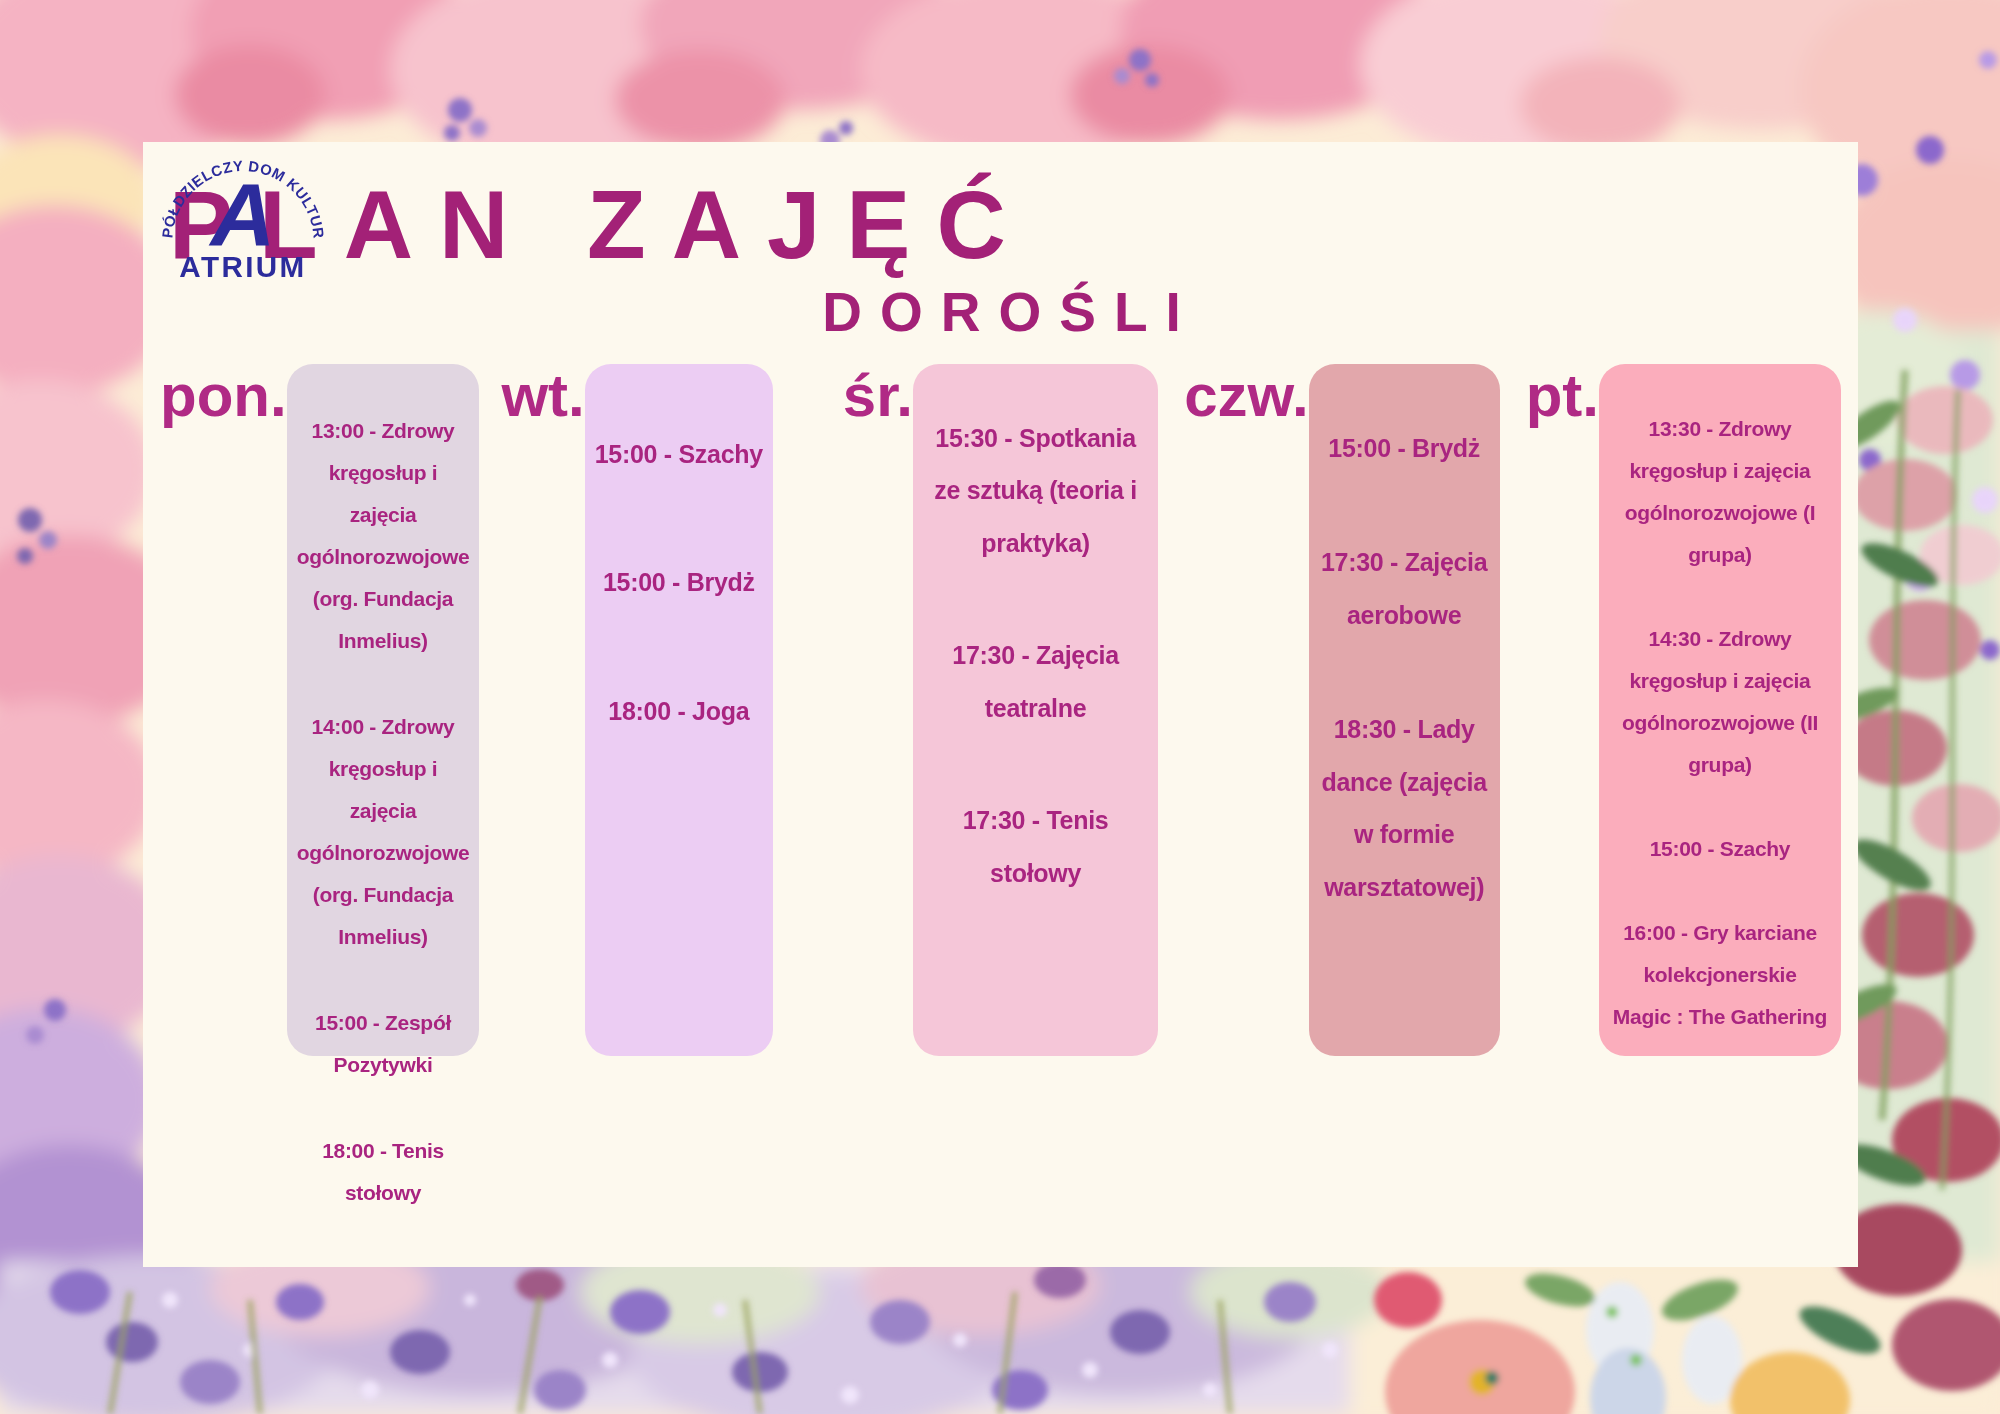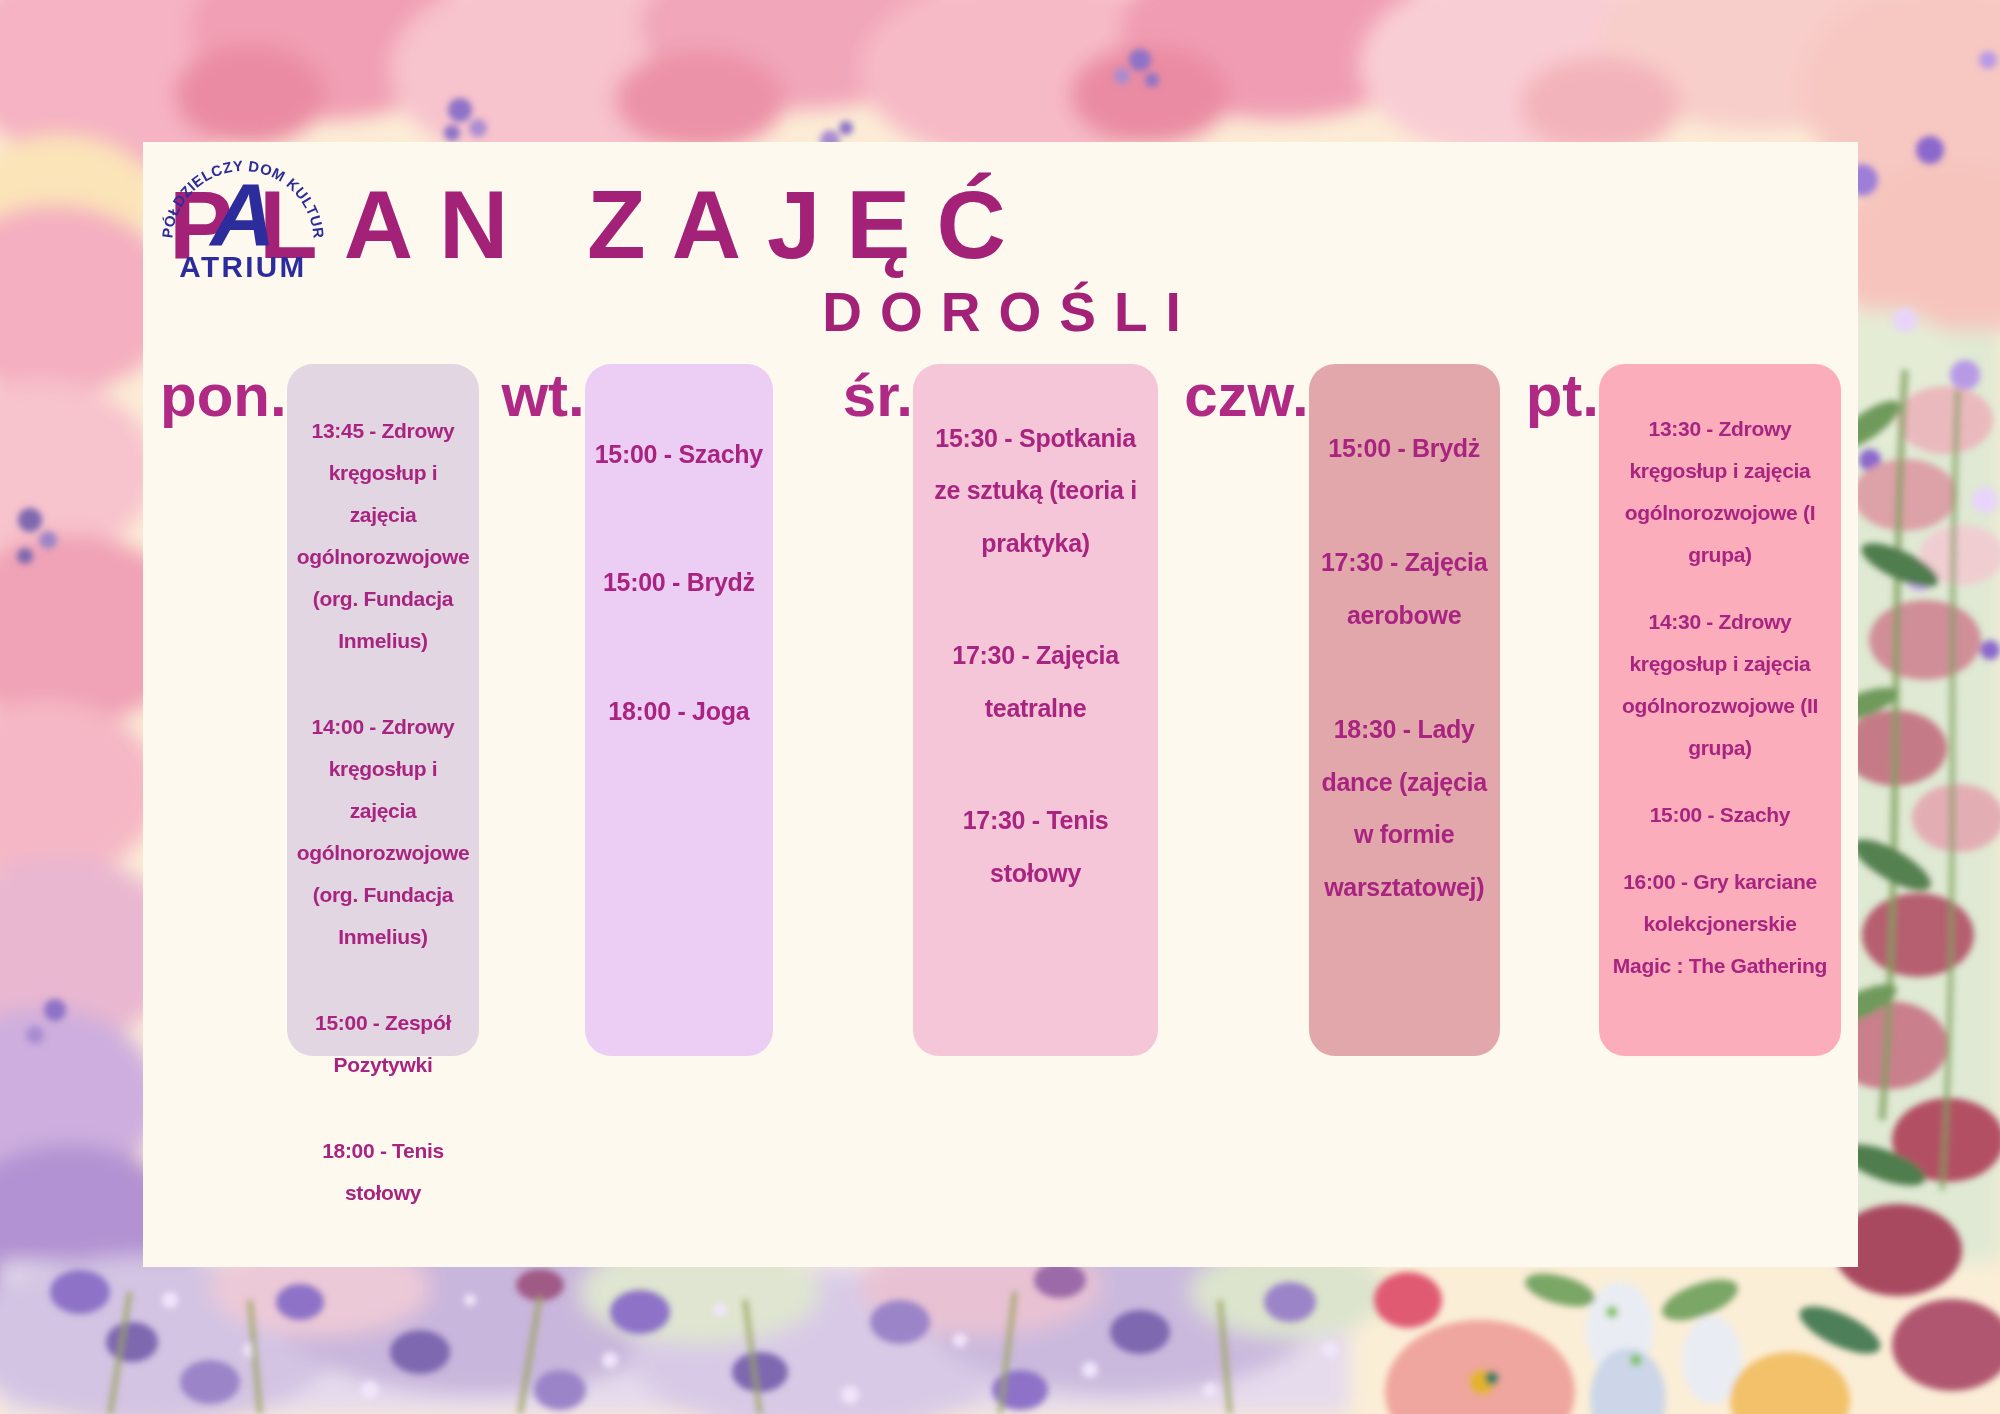--- a/index.html
+++ b/index.html
@@ -45,21 +45,21 @@
     height:692px;border-radius:26px;box-sizing:border-box;
     display:flex;flex-direction:column;align-items:stretch;
     padding:0 10px;text-align:center;color:var(--text,#a92480);
   }
   .entry{margin:0;font-weight:bold;white-space:pre-line;}
 
   .day-col:nth-child(1) .day-card{padding-top:46px;gap:44px;font-size:21px;line-height:2.0;letter-spacing:-.3px;}
   .day-col:nth-child(2) .day-card{padding-top:64px;gap:76px;font-size:25px;line-height:2.1;letter-spacing:-.3px;}
   .day-col:nth-child(3) .day-card{padding-top:48px;gap:60px;font-size:25px;line-height:2.1;letter-spacing:-.3px;}
   .day-col:nth-child(4) .day-card{padding-top:58px;gap:62px;font-size:25px;line-height:2.1;letter-spacing:-.3px;}
-  .day-col:nth-child(5) .day-card{padding-top:44px;gap:25px;font-size:21px;line-height:2.0;letter-spacing:-.3px;}
+  .day-col:nth-child(5) .day-card{padding-top:44px;gap:42px;font-size:21px;line-height:2.0;letter-spacing:-.3px;}
 </style>
 </head>
 <body>
 
 <div class="poster">
 
   <svg class="bg" viewBox="0 0 2000 1414" preserveAspectRatio="none" aria-hidden="true">
     <defs>
       <filter id="soft" x="-30%" y="-30%" width="160%" height="160%">
           <feGaussianBlur stdDeviation="10"></feGaussianBlur>
@@ -222,21 +222,21 @@
       </svg>
     </div>
 
     <h1 class="title">PLAN ZAJĘĆ</h1>
     <h2 class="subtitle">DOROŚLI</h2>
 
     <div class="schedule">
   <div class="day-col">
     <div class="day-header">pon.</div>
     <div class="day-card" style="background-color: rgb(225, 214, 225);">
-            <p class="entry">13:45 - Zdrowy kręgosłup i zajęcia ogólnorozwojowe (org. Fundacja Inmelius)</p>
+            <p class="entry">13:00 - Zdrowy kręgosłup i zajęcia ogólnorozwojowe (org. Fundacja Inmelius)</p>
             <p class="entry">14:00 - Zdrowy kręgosłup i zajęcia ogólnorozwojowe (org. Fundacja Inmelius)</p>
             <p class="entry">15:00 - Zespół Pozytywki</p>
             <p class="entry">18:00 - Tenis stołowy</p>
           </div>
   </div>
 
   <div class="day-col">
     <div class="day-header">wt.</div>
     <div class="day-card" style="background-color: rgb(236, 205, 243);">
             <p class="entry">15:00 - Szachy</p>

